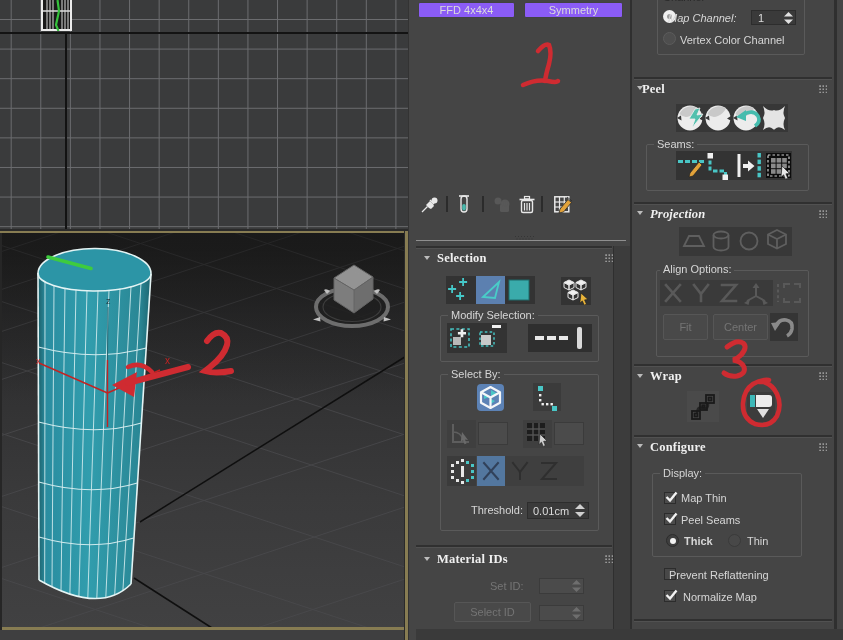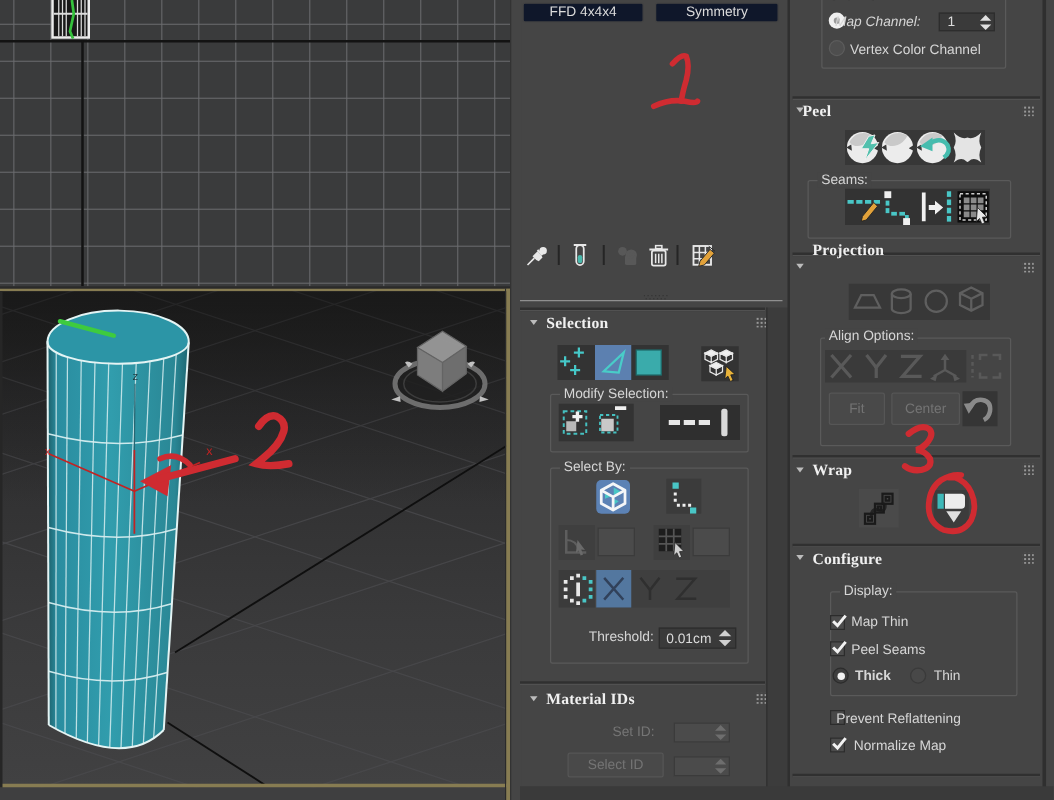--- a/index.html
+++ b/index.html
@@ -10,21 +10,21 @@
 .dis{color:#757575;font-size:11px;white-space:nowrap;text-align:right;}
 .hdr{color:#f0f0f0;font-size:12.5px;font-weight:bold;white-space:nowrap;font-family:"Liberation Serif",serif;letter-spacing:0.2px;}
 .tri{width:0;height:0;border-left:3.5px solid transparent;border-right:3.5px solid transparent;border-top:4.5px solid #bcbcbc;}
 .grip{width:9px;height:9px;
  background-image:radial-gradient(circle,#989898 0.9px,transparent 1.1px);
  background-size:3.2px 3.2px;background-position:0.5px 0.5px;}
 .sep{left:416px;width:196px;height:2px;background:#303030;border-bottom:1px solid #515151;}
 .rsep{left:634px;width:198px;height:2px;background:#303030;border-bottom:1px solid #515151;}
 .fs{border:1px solid #5a5a5a;border-radius:2px;}
 .fslbl{position:absolute;top:-7px;left:7px;background:#454545;padding:0 3px;color:#d6d6d6;font-size:11px;white-space:nowrap;}
-.btn{background:#0f172a;border:1px solid #424242;border-radius:2px;color:#dcdcdc;
+.btn{background:#8b5cf6;border:1px solid #424242;border-radius:2px;color:#dcdcdc;
  font-size:11px;text-align:center;box-sizing:border-box;}
 .dbtn{background:#494949;border:1px solid #565656;border-radius:2px;color:#747474;
  font-size:11px;text-align:center;box-sizing:border-box;}
 .spin{background:#3a3a3a;border:1px solid #2d2d2d;box-sizing:border-box;color:#dcdcdc;font-size:11px;}
 .dspin{background:#4b4b4b;border:1px solid #3b3b3b;box-sizing:border-box;}
 .cb{width:12px;height:12px;background:#4c4c4c;border:1px solid #2c2c2c;box-sizing:border-box;}
 .ico{background:#383838;}
 </style>
 </head>
 <body>
@@ -520,21 +520,21 @@
           <rect x="17.2" y="12.6" width="4.6" height="4.6"></rect>
     <rect x="6" y="18.2" width="4.6" height="4.6"></rect>
           <rect x="11.6" y="18.2" width="4.6" height="4.6"></rect>
    </g>
    <path d="M17 15 l7.5 7.5 l-3.6 0.3 l1.8 4.4 l-2.2 1 l-1.8 -4.4 l-2.7 2.4 Z" fill="#e8e8e8" stroke="#222" stroke-width="0.6"></path>
   </g>
  </svg>
 
  <div class="abs rsep" style="left:2px;top:202px;"></div>
  <div class="tri abs" style="left:5px;top:211px;"></div>
- <div class="hdr abs" style="left:18px;top:193px;">Projection</div>
+ <div class="hdr abs" style="left:18px;top:207px;font-style:italic;">Projection</div>
  <div class="grip abs" style="left:186px;top:209px;"></div>
  <div class="abs" style="left:47px;top:227px;width:113px;height:29px;background:#383838;"></div>
  <svg class="abs" style="left:47px;top:227px;" width="113" height="29" viewBox="0 0 113 29">
   <g fill="none" stroke="#5f5f5f" stroke-width="1.8">
    <path d="M5 19 L10 9 L20 9 L25 19 Z"></path>
    <g transform="translate(28,0)">
           <ellipse cx="14" cy="8" rx="7.5" ry="3.5"></ellipse>
           <path d="M6.5 8 V20 A7.5 3.5 0 0 0 21.5 20 V8"></path>
         </g>
    <circle cx="70" cy="14" r="8.5"></circle>
@@ -598,21 +598,21 @@
 
  <svg class="abs" style="left:85px;top:335px;" width="75" height="100" viewBox="0 0 75 100">
   <path d="M10 12 Q20 4 26 8 Q31 12 24 20 Q20 24 16 25 Q24 26 27 32 Q29 39 20 41 Q12 42 7 38" fill="none" stroke="#cf2b31" stroke-width="5" stroke-linecap="round"></path>
   <path d="M52 45 Q44 44 36 49 Q27 55 26 68 Q25 83 38 89 Q53 93 60 81 Q65 70 60 59 Q56 50 47 47 L42 47" fill="none" stroke="#cf2b31" stroke-width="4.6" stroke-linecap="round"></path>
  </svg>
 
  <div class="abs rsep" style="left:2px;top:435px;"></div>
  <div class="tri abs" style="left:5px;top:444px;"></div>
  <div class="hdr abs" style="left:18px;top:440px;">Configure</div>
  <div class="grip abs" style="left:186px;top:442px;"></div>
- <div class="fs abs" style="left:32px;top:473px;width:148px;height:82px;">
+ <div class="fs abs" style="left:20px;top:473px;width:148px;height:82px;">
   <span class="fslbl">Display:</span>
  </div>
  <div class="cb abs" style="left:32px;top:492px;"></div>
  <svg class="abs" style="left:32px;top:489px;" width="15" height="15" viewBox="0 0 15 15">
   <path d="M2.5 8 L6 11.5 L12.5 3.5" fill="none" stroke="#f2f2f2" stroke-width="2.4"></path>
  </svg>
  <div class="lbl abs" style="left:49px;top:492px;">Map Thin</div>
  <div class="cb abs" style="left:32px;top:513px;"></div>
  <svg class="abs" style="left:32px;top:510px;" width="15" height="15" viewBox="0 0 15 15">
   <path d="M2.5 8 L6 11.5 L12.5 3.5" fill="none" stroke="#f2f2f2" stroke-width="2.4"></path>

